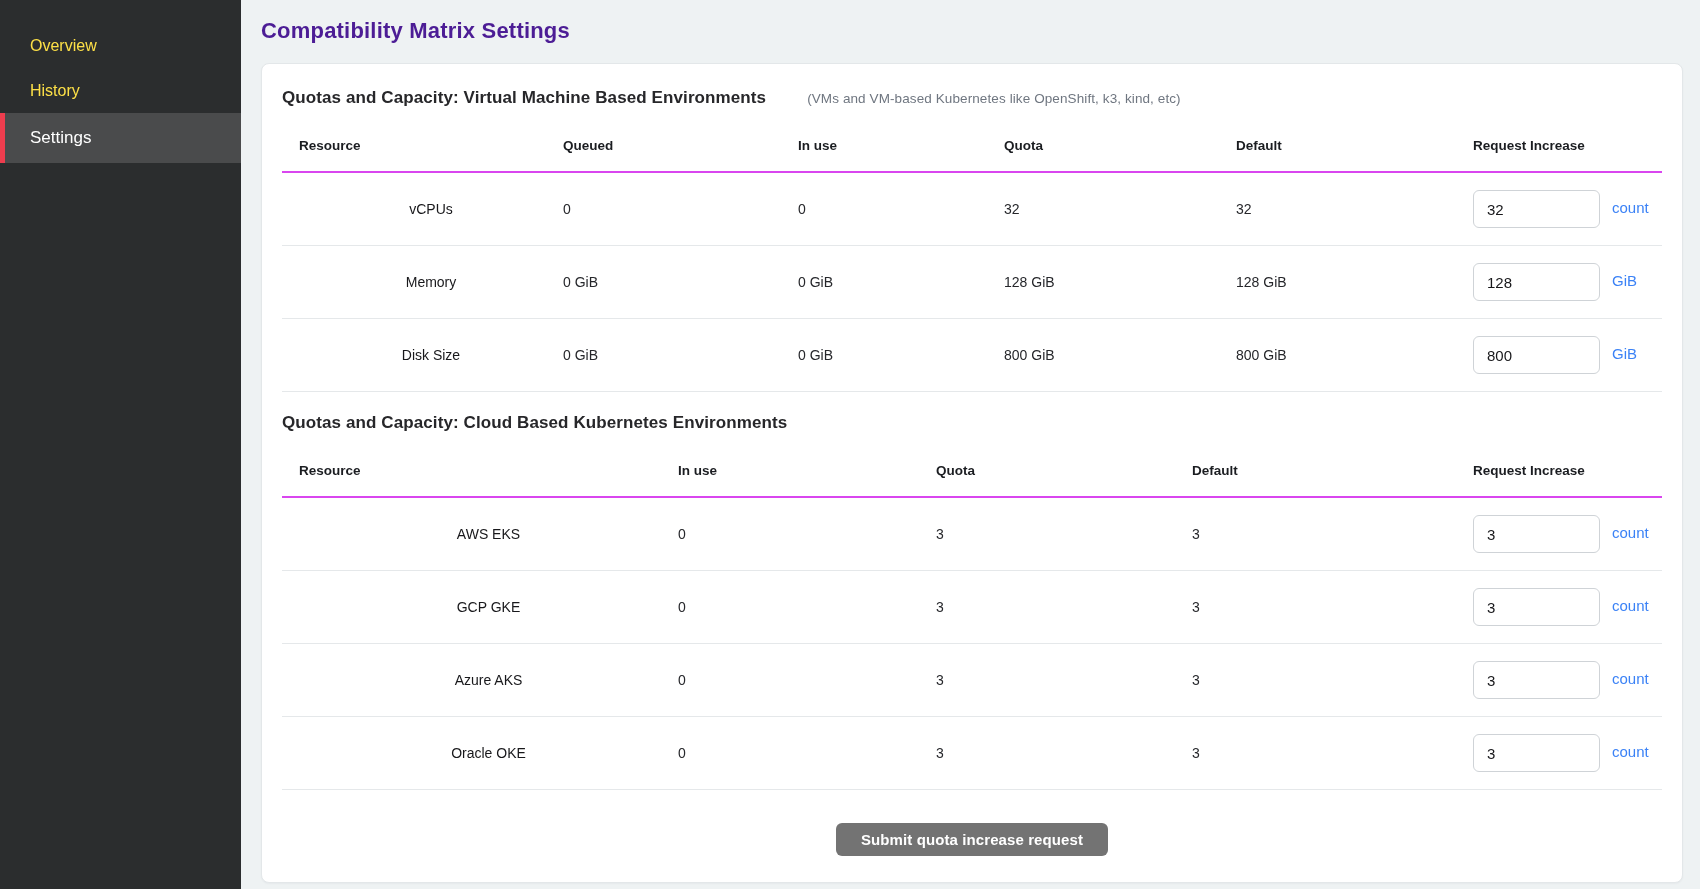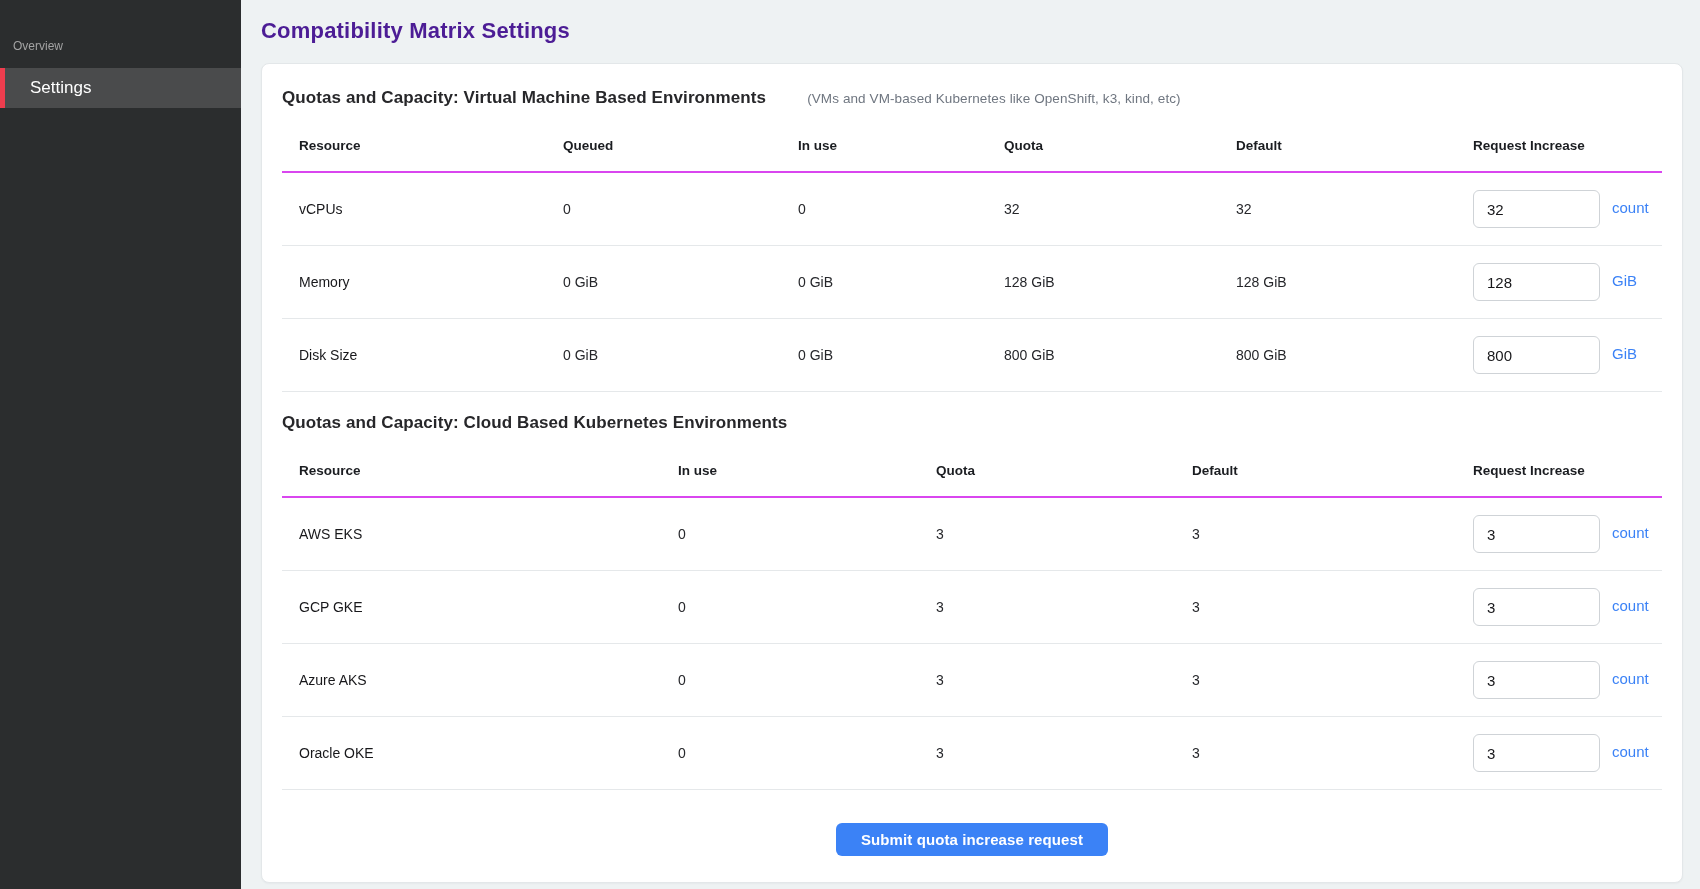--- a/index.html
+++ b/index.html
@@ -16,28 +16,28 @@
     width: 241px;
     flex: 0 0 241px;
     background: #2b2d2e;
     height: 100%;
   }
   .nav { padding-top: 23px; }
   .nav-item {
     height: 45px;
     display: flex;
     align-items: center;
-    padding-left: 13px;
-    font-size: 12px;
-    color: #a3a3a3;
+    padding-left: 30px;
+    font-size: 16px;
+    color: #fde047;
     cursor: pointer;
     position: relative;
   }
   .nav-item.active {
-    height: 40px;
+    height: 50px;
     background: #4a4b4c;
     color: #ffffff;
     font-size: 17px;
     padding-left: 30px;
   }
   .nav-item .active-bar {
     display: none;
     position: absolute;
     left: 0; top: 0; bottom: 0;
     width: 5px;
@@ -97,21 +97,21 @@
     display: grid;
     align-items: center;
     height: 73px;
     padding-left: 17px;
     border-bottom: 1px solid #e5e8ea;
     font-size: 14px;
     color: #26272b;
   }
   .grid6 { grid-template-columns: 264px 235px 206px 232px 237px 1fr; }
   .grid5 { grid-template-columns: 379px 258px 256px 281px 1fr; }
-  .cell-resource { font-weight: 500; color: #18181b; }
+  .cell-resource { font-weight: 500; color: #18181b; text-align: center; }
 
   .request-cell { display: flex; align-items: center; gap: 12px; }
   .qty-input {
     width: 127px;
     height: 38px;
     border: 1px solid #cfd3d7;
     border-radius: 6px;
     padding: 0 13px;
     font-size: 15px;
     color: #18181b;
@@ -121,21 +121,21 @@
   }
   .unit {
     font-size: 15px;
     color: #3b82f6;
     transform: translateY(-2px);
   }
 
   
   .submit-row { display: flex; justify-content: center; margin-top: 33px; }
   .submit-btn {
-    background: #3b82f6;
+    background: #737373;
     color: #ffffff;
     border: none;
     border-radius: 6px;
     height: 33px;
     min-width: 272px;
     padding: 6px 22px;
     font-family: inherit;
     font-size: 15px;
     font-weight: 700;
     letter-spacing: 0.1px;
@@ -146,20 +146,24 @@
 <body>
 
 <div class="app">
 
   <aside class="sidebar">
     <nav class="nav">
       <div class="nav-item">
 
         <span>Overview</span>
       </div>
+      <div class="nav-item">
+
+        <span>History</span>
+      </div>
       <div class="nav-item active">
         <span class="active-bar"></span>
         <span>Settings</span>
       </div>
     </nav>
   </aside>
 
   <main class="main">
     <h1 class="page-title">Compatibility Matrix Settings</h1>
 

